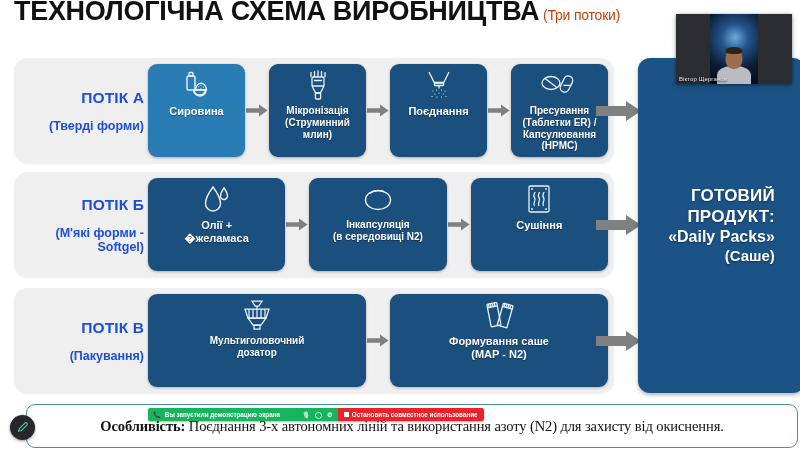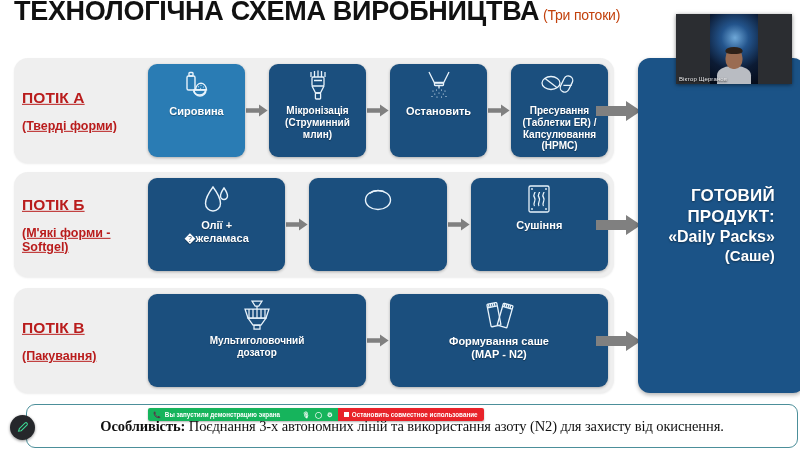--- a/index.html
+++ b/index.html
@@ -58,24 +58,23 @@
   #lane-a { top: 58px;  height: 105px; }
   #lane-b { top: 172px; height: 105px; }
   #lane-c { top: 288px; height: 105px; }
 
   .lane-label {
     position: absolute;
     left: 8px;
     top: 50%;
     transform: translateY(-50%);
     width: 122px;
-    text-align: left;
-    color: #b91c1c;
+    text-align: right;
+    color: #1d4ed8;
     line-height: 1.12;
-    text-decoration: underline;
   }
   .lane-label .lab-title {
     display: block;
     font-size: 15.5px;
     font-weight: bold;
     letter-spacing: 0.1px;
   }
   .lane-label .lab-sub {
     display: block;
     font-size: 12.5px;
@@ -421,21 +420,21 @@
             <circle cx="22" cy="21" r="0.6" fill="#e8f3fb" stroke="none"></circle>
             <circle cx="11.8" cy="24" r="0.6" fill="#e8f3fb" stroke="none"></circle>
             <circle cx="16" cy="23" r="0.6" fill="#e8f3fb" stroke="none"></circle>
             <circle cx="20.3" cy="24" r="0.6" fill="#e8f3fb" stroke="none"></circle>
             <circle cx="9" cy="26.5" r="0.6" fill="#e8f3fb" stroke="none"></circle>
             <circle cx="14" cy="27" r="0.6" fill="#e8f3fb" stroke="none"></circle>
             <circle cx="18.5" cy="27" r="0.6" fill="#e8f3fb" stroke="none"></circle>
             <circle cx="23" cy="26.5" r="0.6" fill="#e8f3fb" stroke="none"></circle>
           </svg>
         </span>
-        <span class="step-label">Остановить</span>
+        <span class="step-label">Поєднання</span>
       </div>
 
       <div class="arrow">
         <svg width="22" height="13" viewBox="0 0 22 13">
             <path d="M0 4.2 h13 V0.6 L21.6 6.5 L13 12.4 V8.8 H0 Z" fill="#808080"></path>
           </svg>
       </div>
 
       <div class="step nav">
         <span class="step-icon">
@@ -480,20 +479,22 @@
           </svg>
       </div>
 
       <div class="step nav">
         <span class="step-icon">
           <svg width="34" height="28" viewBox="0 0 34 28" fill="none" stroke="#e8f3fb" stroke-width="1.4">
             <ellipse cx="17" cy="14" rx="12.5" ry="9.5"></ellipse>
             <path d="M8.5 7.5 C12 4.6 18 3.8 23 5.6"></path>
           </svg>
         </span>
+        <span class="step-label small">Інкапсуляція
+(в середовищі N2)</span>
       </div>
 
       <div class="arrow">
         <svg width="22" height="13" viewBox="0 0 22 13">
             <path d="M0 4.2 h13 V0.6 L21.6 6.5 L13 12.4 V8.8 H0 Z" fill="#808080"></path>
           </svg>
       </div>
 
       <div class="step nav">
         <span class="step-icon">

